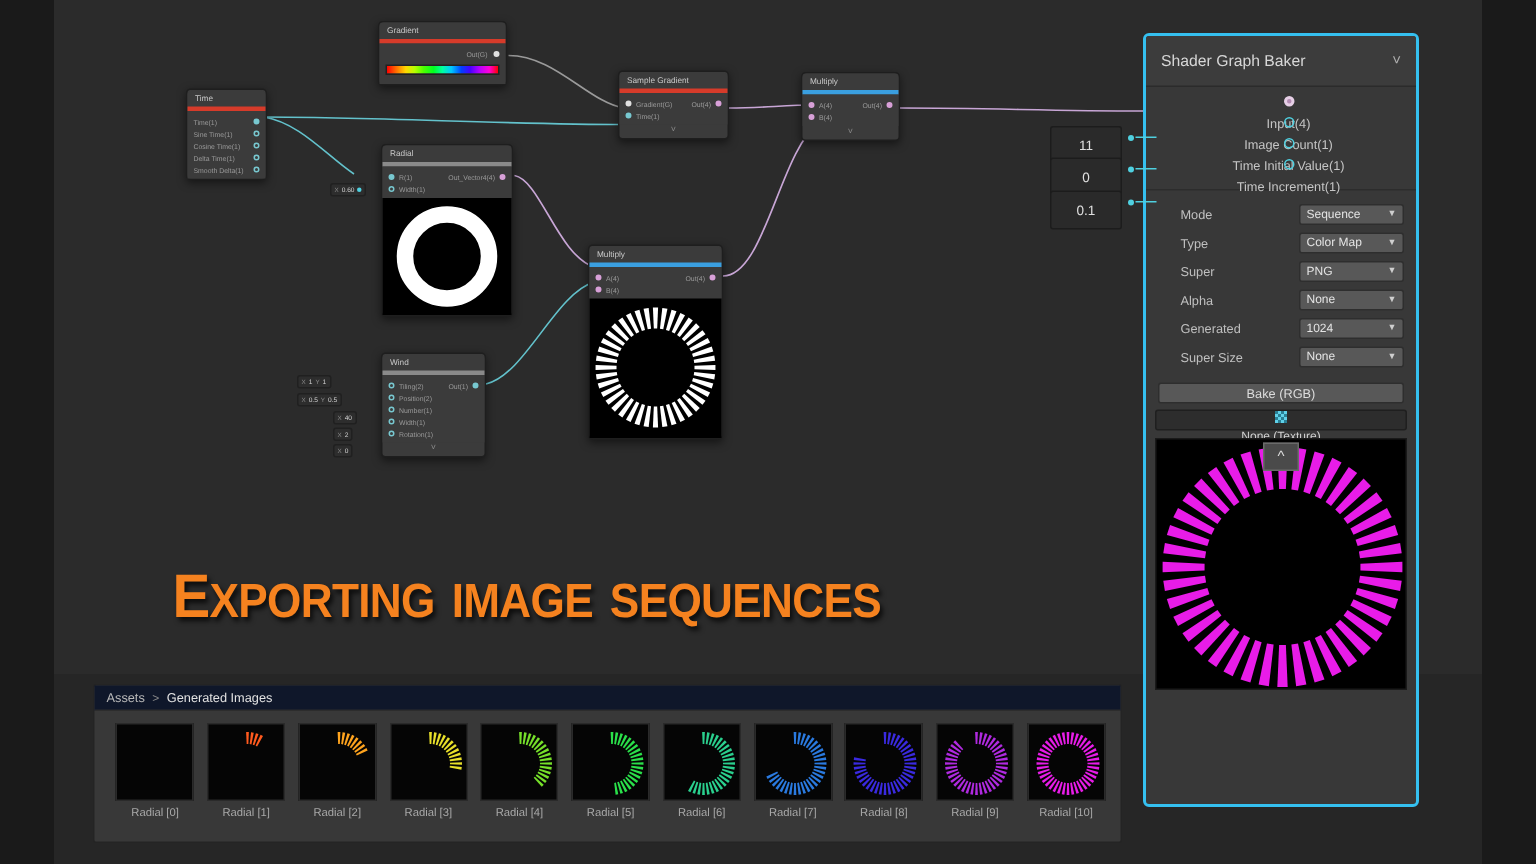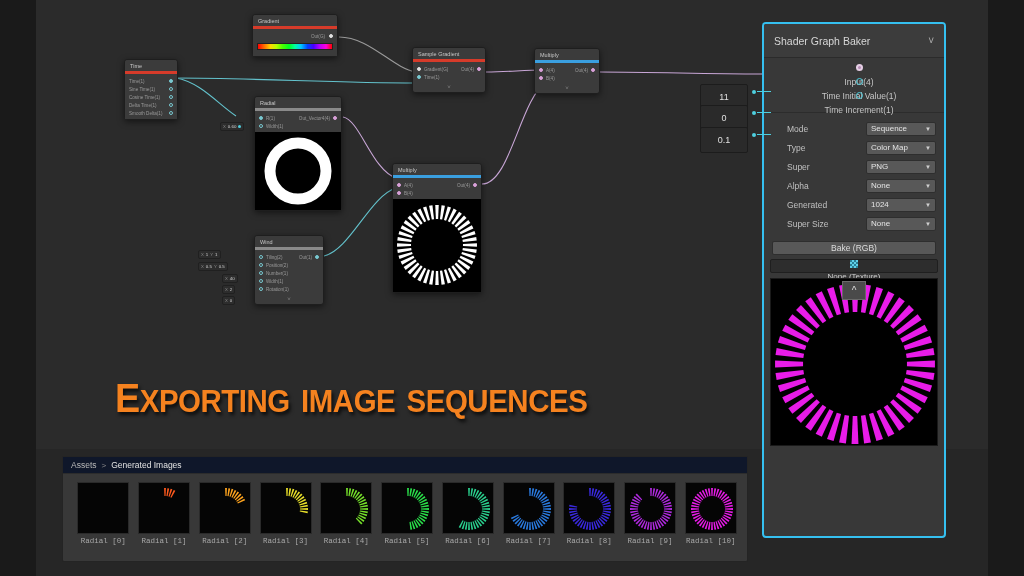--- a/index.html
+++ b/index.html
@@ -109,21 +109,21 @@
   .assets-bread {
     height: 17px; background: #0f172a; border-bottom: 1px solid #2c2c2c;
     display:flex; align-items:center; gap:5px; padding: 0 8px;
     font-size: 8.5px; color: #b9b9b9;
   }
   .bread-sep { color:#8c8c8c; font-size:8px; }
   .bread-current { color:#e2e2e2; font-weight: normal; }
   .assets-grid {
     display:flex; gap: 8px; padding: 8px 10px 0 14px;
   }
-  .asset-item { width: 64px; display:flex; flex-direction:column; align-items:center; gap:3px;font-family:Liberation Mono, monospace; }
+  .asset-item { width: 64px; display:flex; flex-direction:column; align-items:center; gap:3px; }
   .asset-thumb {
     width: 52px; height: 52px; background: #050505; border:1px solid #2a2a2a;
     position: relative; overflow: hidden;
   }
   .asset-label { font-size: 7.5px; color:#a8a8a8; white-space: nowrap; }
 
   
   .baker {
     position: absolute; left: 762px; top: 22px; width: 184px; height: 516px;
     background: #383838; border: 2px solid #35c0f0; border-radius: 4px;
@@ -792,20 +792,24 @@
   <div class="baker">
     <div class="baker-header">
       <span class="baker-title">Shader Graph Baker</span>
       <span class="chev">˅</span>
     </div>
 
     <div class="baker-ports">
       <div class="bport-row">
         <span class="bport filled-ring"></span>
         <span class="bport-label">Input(4)</span>
+      </div>
+      <div class="bport-row">
+        <span class="bport"></span>
+        <span class="bport-label">Image Count(1)</span>
       </div>
       <div class="bport-row">
         <span class="bport"></span>
         <span class="bport-label">Time Initial Value(1)</span>
       </div>
       <div class="bport-row">
         <span class="bport"></span>
         <span class="bport-label">Time Increment(1)</span>
       </div>
     </div>

